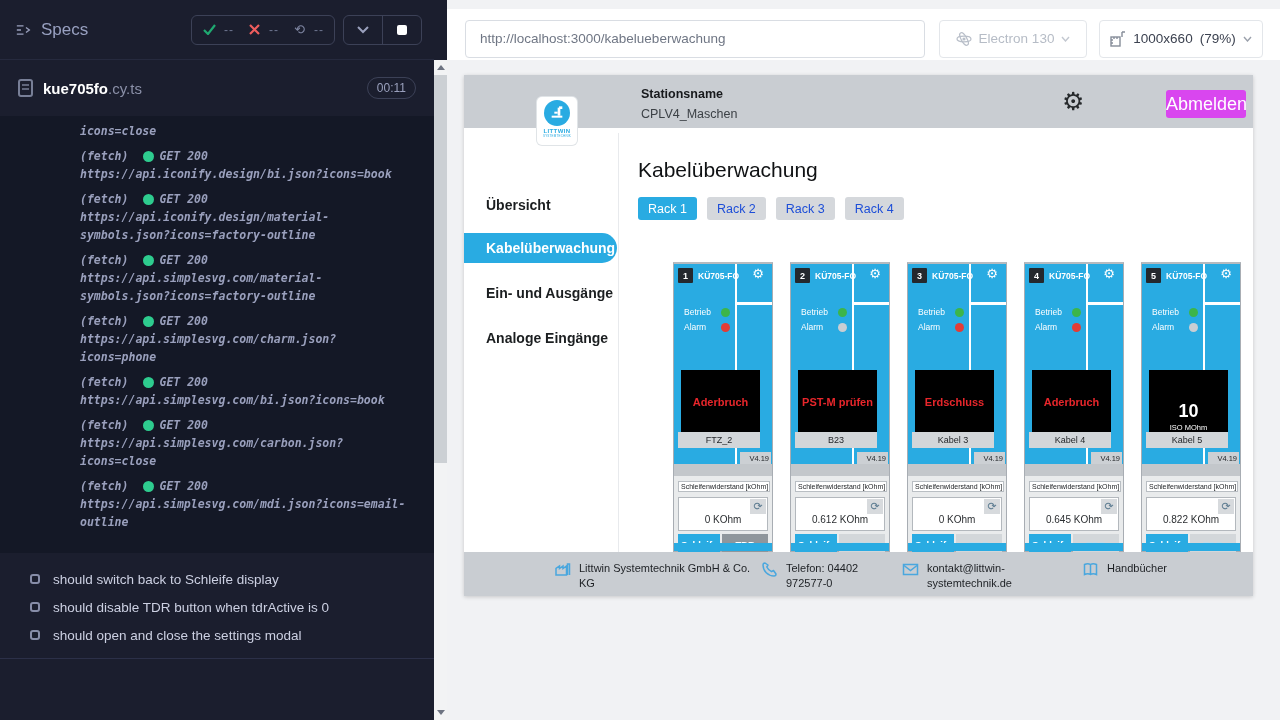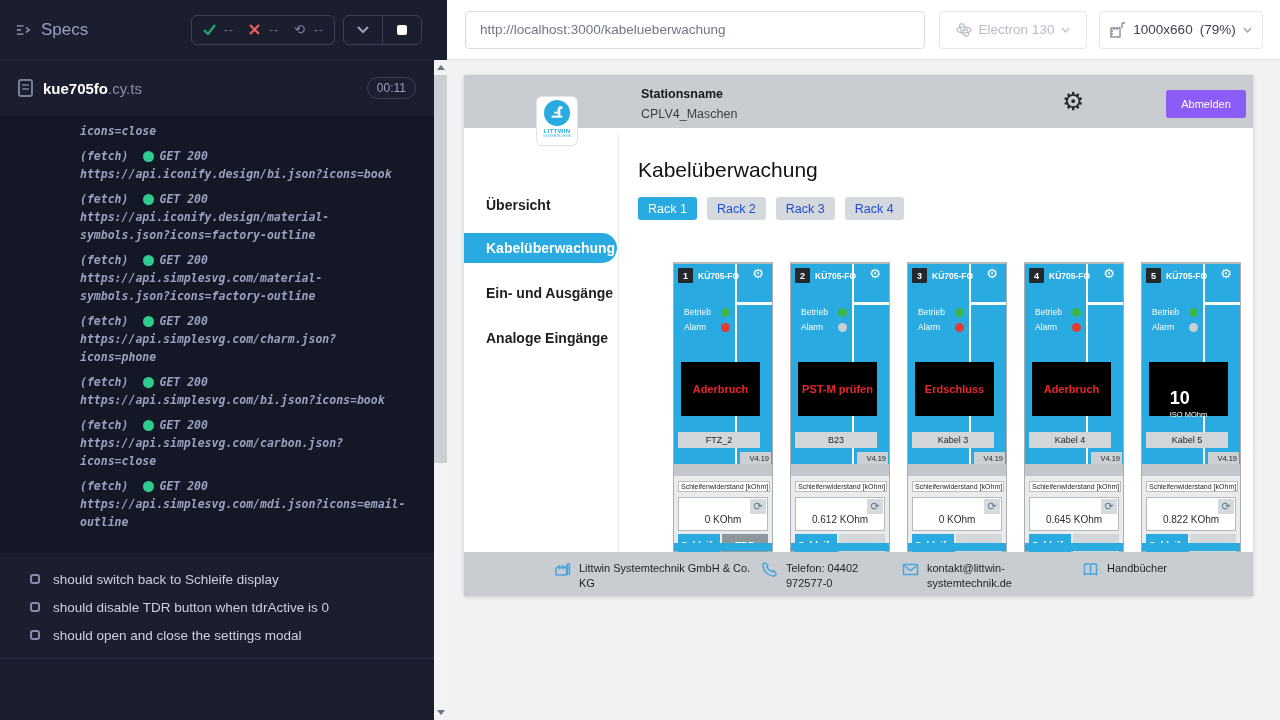--- a/index.html
+++ b/index.html
@@ -40,40 +40,40 @@
   .tbox { width:10px; height:10px; border:2px solid #878da8; border-radius:3px; flex:0 0 auto; }
   .tests-divider { margin-top:9px; border-top:1px solid #2c3048; }
 
   .cy-scrollbar { position:absolute; left:434px; top:60px; bottom:0; width:13px; background:#f2f3f4; }
   .sb-arrow { position:absolute; left:3px; width:0; height:0; border-left:4px solid transparent; border-right:4px solid transparent; }
   .sb-up { top:5px; border-bottom:5px solid #6e7482; }
   .sb-down { bottom:5px; border-top:5px solid #6e7482; }
   .sb-thumb { position:absolute; left:0; top:15px; width:13px; height:388px; background:#ccd0d4; }
 
   
-  #browser-bar { position:absolute; left:447px; top:0; right:0; height:60px; background:#fff; border-bottom:1px solid #e4e6ea; display:flex; align-items:center; padding:0 17px 0 18px; }
+  #browser-bar { position:absolute; left:447px; top:9px; right:0; height:60px; background:#fff; border-bottom:1px solid #e4e6ea; display:flex; align-items:center; padding:0 17px 0 18px; }
   .url-input { width:460px; height:38px; border:1px solid #d9dde3; border-radius:4px; padding:0 14px; font-size:13.5px; color:#6f7684; outline:none; font-family:"Liberation Sans", sans-serif; background:#fff; }
   .bar-box { height:38px; border:1px solid #e3e6ea; border-radius:4px; display:flex; align-items:center; justify-content:center; gap:7px; cursor:pointer; }
   .browser-select { width:148px; margin-left:14px; color:#b6bcc6; font-size:13.5px; }
   .viewport-select { width:164px; margin-left:12px; color:#3c4250; font-size:13.5px; }
 
   
   #preview { position:absolute; left:447px; top:60px; right:0; bottom:0; background:#f1f2f4; }
   #app { position:absolute; left:17px; top:15px; width:789px; height:521px; background:#fff; box-shadow:0 1px 4px rgba(0,0,0,.18); overflow:hidden; }
 
   .app-header { position:absolute; left:0; top:0; right:0; height:53px; background:#c9cdd2; }
   .logo { position:absolute; left:73px; top:22px; width:40px; height:48px; background:#fff; border-radius:5px; box-shadow:0 0 0 1px #e0e4e7; text-align:center; z-index:5; }
   .logo-circle { width:26px; height:26px; border-radius:50%; background:#29abe2; margin:3px auto 0; display:flex; align-items:center; justify-content:center; }
   .logo-line1 { color:#29abe2; font-size:6px; font-weight:bold; letter-spacing:.4px; margin-top:2px; }
   .logo-line2 { color:#29abe2; font-size:3px; letter-spacing:.2px; }
   .station { position:absolute; left:177px; top:12px; }
   .station-label { font-size:12.5px; font-weight:bold; color:#17191c; }
   .station-name { font-size:12.5px; color:#3c4146; margin-top:6px; }
   .app-gear { position:absolute; left:598px; top:14px; font-family:"DejaVu Sans", sans-serif; font-size:25px; color:#26292c; cursor:pointer; line-height:1; }
-  .logout-btn { position:absolute; left:702px; top:15px; width:80px; height:28px; background:#8b5cf6; color:#fff; border:none; border-radius:3px; font-size:11px; font-family:"Liberation Sans", sans-serif; cursor:pointer; }
+  .logout-btn { position:absolute; left:702px; top:15px; width:80px; height:28px; background:#d946ef; color:#fff; border:none; border-radius:3px; font-size:18px; font-family:"Liberation Sans", sans-serif; cursor:pointer; }
 
   .app-sidebar { position:absolute; left:0; top:58px; width:155px; bottom:44px; background:#fff; border-right:1px solid #e8eaed; }
   .nav-item { position:absolute; left:0; padding-left:22px; font-size:14px; font-weight:bold; color:#1b1e20; cursor:pointer; }
   .nav-item:nth-of-type(1){ top:64px; }
   .nav-item:nth-of-type(2){ top:100px; }
   .nav-item:nth-of-type(3){ top:152px; }
   .nav-item:nth-of-type(4){ top:197px; }
   .nav-item.active { background:#29abe2; color:#fff; width:153px; height:30px; line-height:30px; border-radius:0 17px 17px 0; }
 
   .app-main { position:absolute; left:155px; top:58px; right:0; bottom:44px; background:#fff; overflow:hidden; padding:25px 0 0 19px; }
@@ -90,21 +90,21 @@
   .model { position:absolute; left:24px; top:7px; font-size:8.5px; font-weight:bold; color:#fff; z-index:2; }
   .card-gear { position:absolute; right:8px; top:3px; font-family:"DejaVu Sans", sans-serif; font-size:13px; color:#fff; z-index:2; cursor:pointer; line-height:1; }
   .led-row { position:absolute; left:10px; display:flex; align-items:center; gap:9px; z-index:2; }
   .led-row.r1 { top:43px; }
   .led-row.r2 { top:58px; }
   .led-label { color:#fff; font-size:8.5px; width:28px; }
   .led { width:9px; height:9px; border-radius:50%; }
   .led-green { background:#3cb54a; }
   .led-off { background:#c9ced3; }
   .led-red { background:#e23c36; }
-  .display { position:absolute; left:7px; right:12px; top:98px; height:54px; background:#000; z-index:2; display:flex; flex-direction:column; align-items:center; justify-content:center; }
+  .display { position:absolute; left:7px; right:12px; top:106px; height:64px; background:#000; z-index:2; display:flex; flex-direction:column; align-items:center; justify-content:center; }
   .disp-alarm { color:#e8262b; font-size:11px; font-weight:bold; text-align:center; }
   .disp-mv { color:#fff; font-size:18px; font-weight:bold; line-height:20px; }
   .disp-mu { color:#fff; font-size:7.5px; font-weight:normal; margin-top:2px; }
   .namebar { position:absolute; left:4px; right:12px; top:168px; height:16px; background:#d2d6d9; color:#1e2124; font-size:9px; display:flex; align-items:center; justify-content:center; z-index:2; }
   .version { position:absolute; left:66px; right:1px; top:188px; height:13px; background:#ccd0d4; color:#1e2124; font-size:7.5px; display:flex; align-items:center; justify-content:flex-end; padding-right:2px; z-index:2; }
   .band { position:absolute; left:0; right:0; top:200px; height:12px; background:#c3c7cb; z-index:2; }
   .panel { position:absolute; left:0; right:0; top:212px; bottom:0; background:#e9ebec; padding:2px 4px 0; z-index:2; }
   .res-label { display:inline-block; background:#fff; border:1px solid #b9bec3; font-size:7px; padding:1px 2px; color:#1c1f22; max-width:92px; white-space:nowrap; overflow:hidden; }
   .valuebox { position:relative; height:34px; background:#fff; border:1px solid #b3b8bd; margin-top:1px; }
   .refresh-btn { position:absolute; top:1px; right:1px; width:16px; height:15px; background:#d7dadd; display:flex; align-items:center; justify-content:center; font-family:"DejaVu Sans", sans-serif; font-size:11px; color:#5e7d92; cursor:pointer; line-height:1; }
@@ -549,21 +549,21 @@
               <div class="led-row r1">
                 <span class="led-label">Betrieb</span>
                 <span class="led led-green"></span>
               </div>
               <div class="led-row r2">
                 <span class="led-label">Alarm</span>
                 <span class="led led-off"></span>
               </div>
               <div class="display">
 
-                <div style="margin-top:28px;">
+                <div style="text-align:center;margin-top:28px;">
                   <div class="disp-mv">10</div>
                   <div class="disp-mu">ISO MOhm</div>
                 </div>
               </div>
               <div class="namebar">Kabel 5</div>
               <div class="version">V4.19</div>
               <div class="band"></div>
               <div class="panel">
                 <span class="res-label">Schleifenwiderstand [kOhm]</span>
                 <div class="valuebox">

